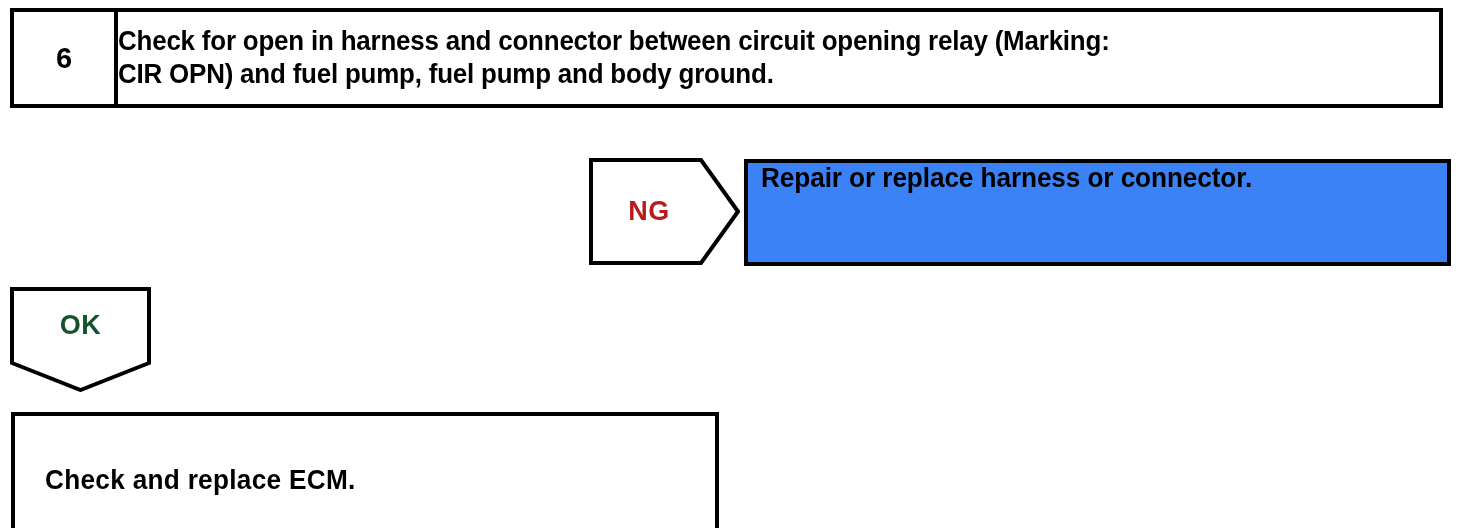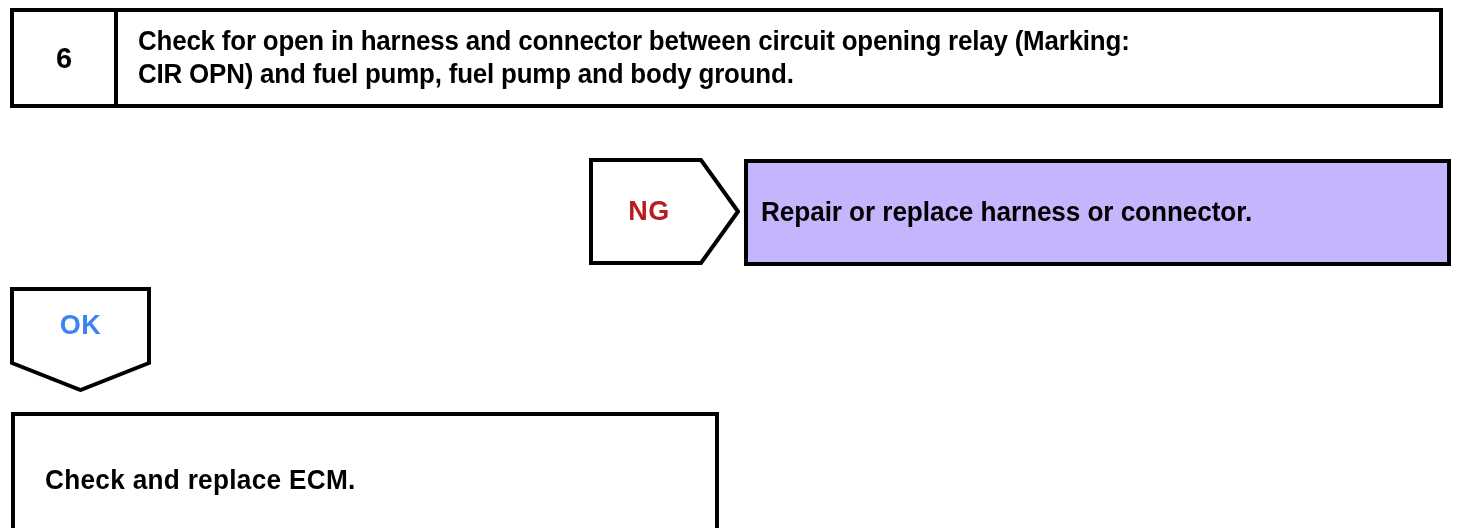--- a/index.html
+++ b/index.html
@@ -41,21 +41,20 @@
   .step-number {
     font-size: 29px;
     font-weight: bold;
     color: #000000;
     letter-spacing: 0px;
   }
   .step-text-cell {
     flex: 1 1 auto;
     display: flex;
     align-items: center;
-    padding-left: 20px;
     padding-right: 8px;
     box-sizing: border-box;
   }
   .step-text {
     font-size: 27px;
     font-weight: bold;
     line-height: 33px;
     color: #000000;
     letter-spacing: -0.2px;
     transform: scaleX(0.96);
@@ -93,23 +92,23 @@
   }
 
   .repair-box {
     position: absolute;
     left: 744px;
     top: 159px;
     width: 707px;
     height: 107px;
     border: 4px solid #000000;
     box-sizing: border-box;
-    background: #c4b5fd;
-    display: flex;
-    align-items: center;
+    background: #3b82f6;
+    display: flex;
+    align-items: flex-start;
     padding-left: 13px;
   }
   .repair-text {
     font-size: 27px;
     font-weight: bold;
     color: #000000;
     letter-spacing: -0.1px;
     transform: scaleX(0.97);
     transform-origin: left center;
   }
@@ -131,21 +130,21 @@
     position: absolute;
     left: 10px;
     top: 287px;
     width: 141px;
     height: 76px;
     display: flex;
     align-items: center;
     justify-content: center;
     font-size: 27px;
     font-weight: bold;
-    color: #3b82f6;
+    color: #14532d;
     letter-spacing: 0.5px;
     pointer-events: none;
   }
 
   .ecm-box {
     position: absolute;
     left: 11px;
     top: 412px;
     width: 708px;
     height: 137px;

